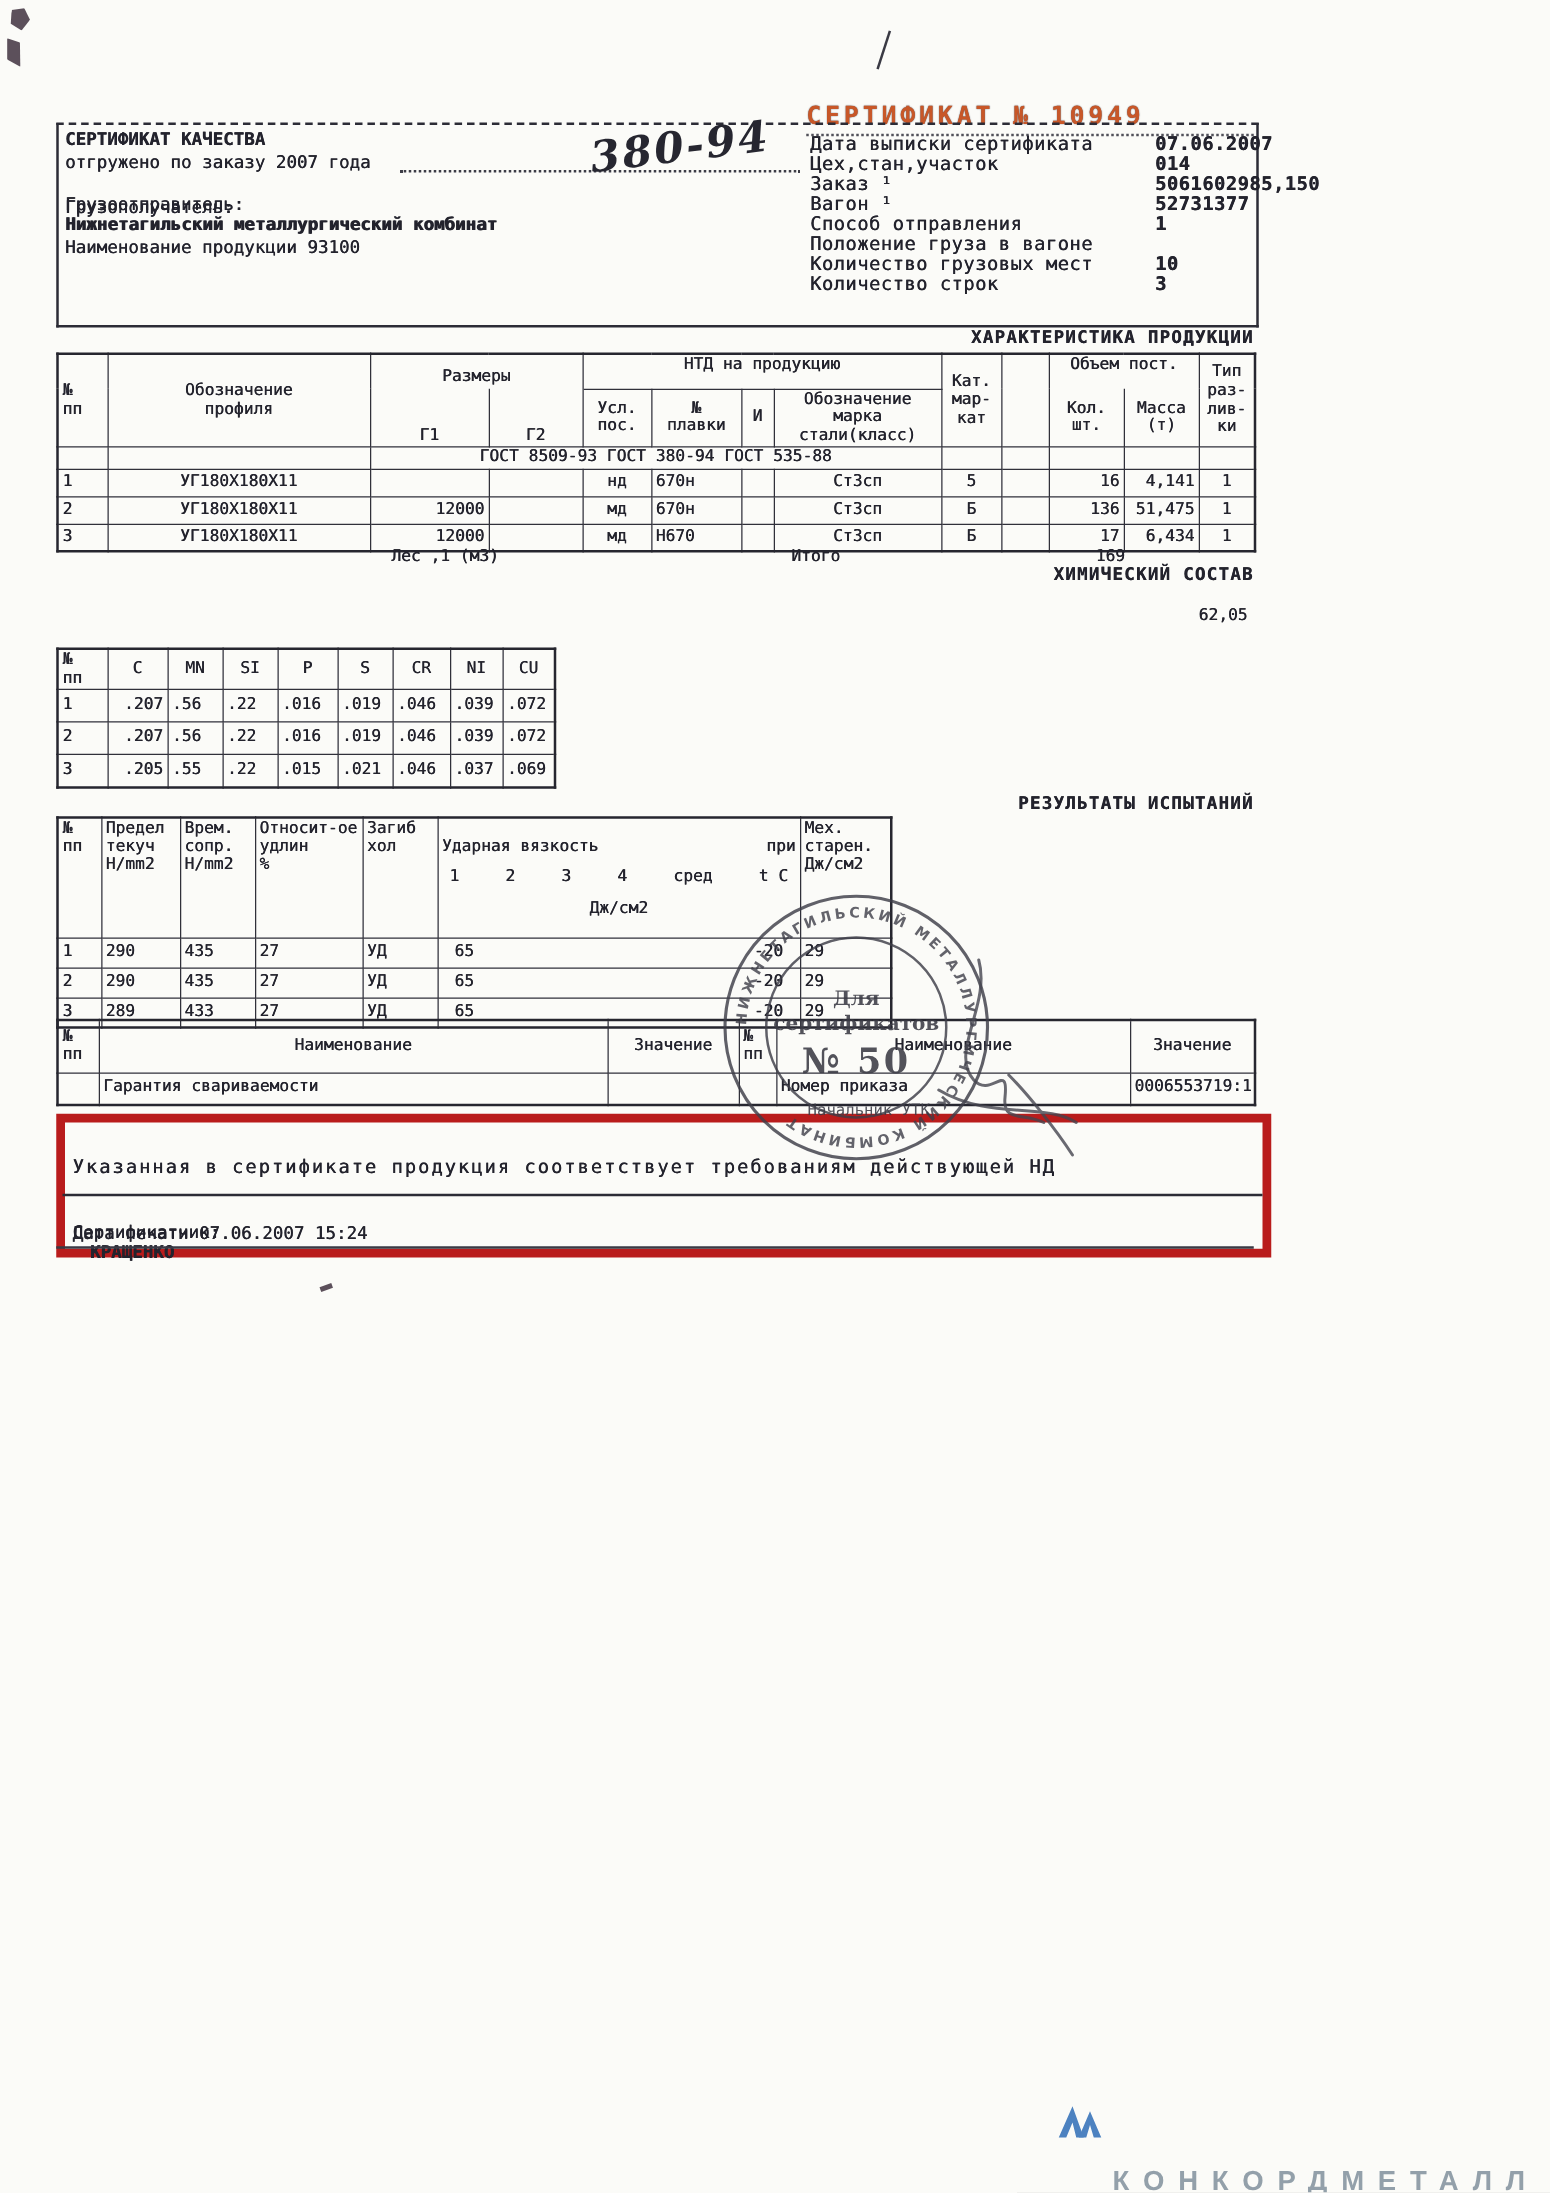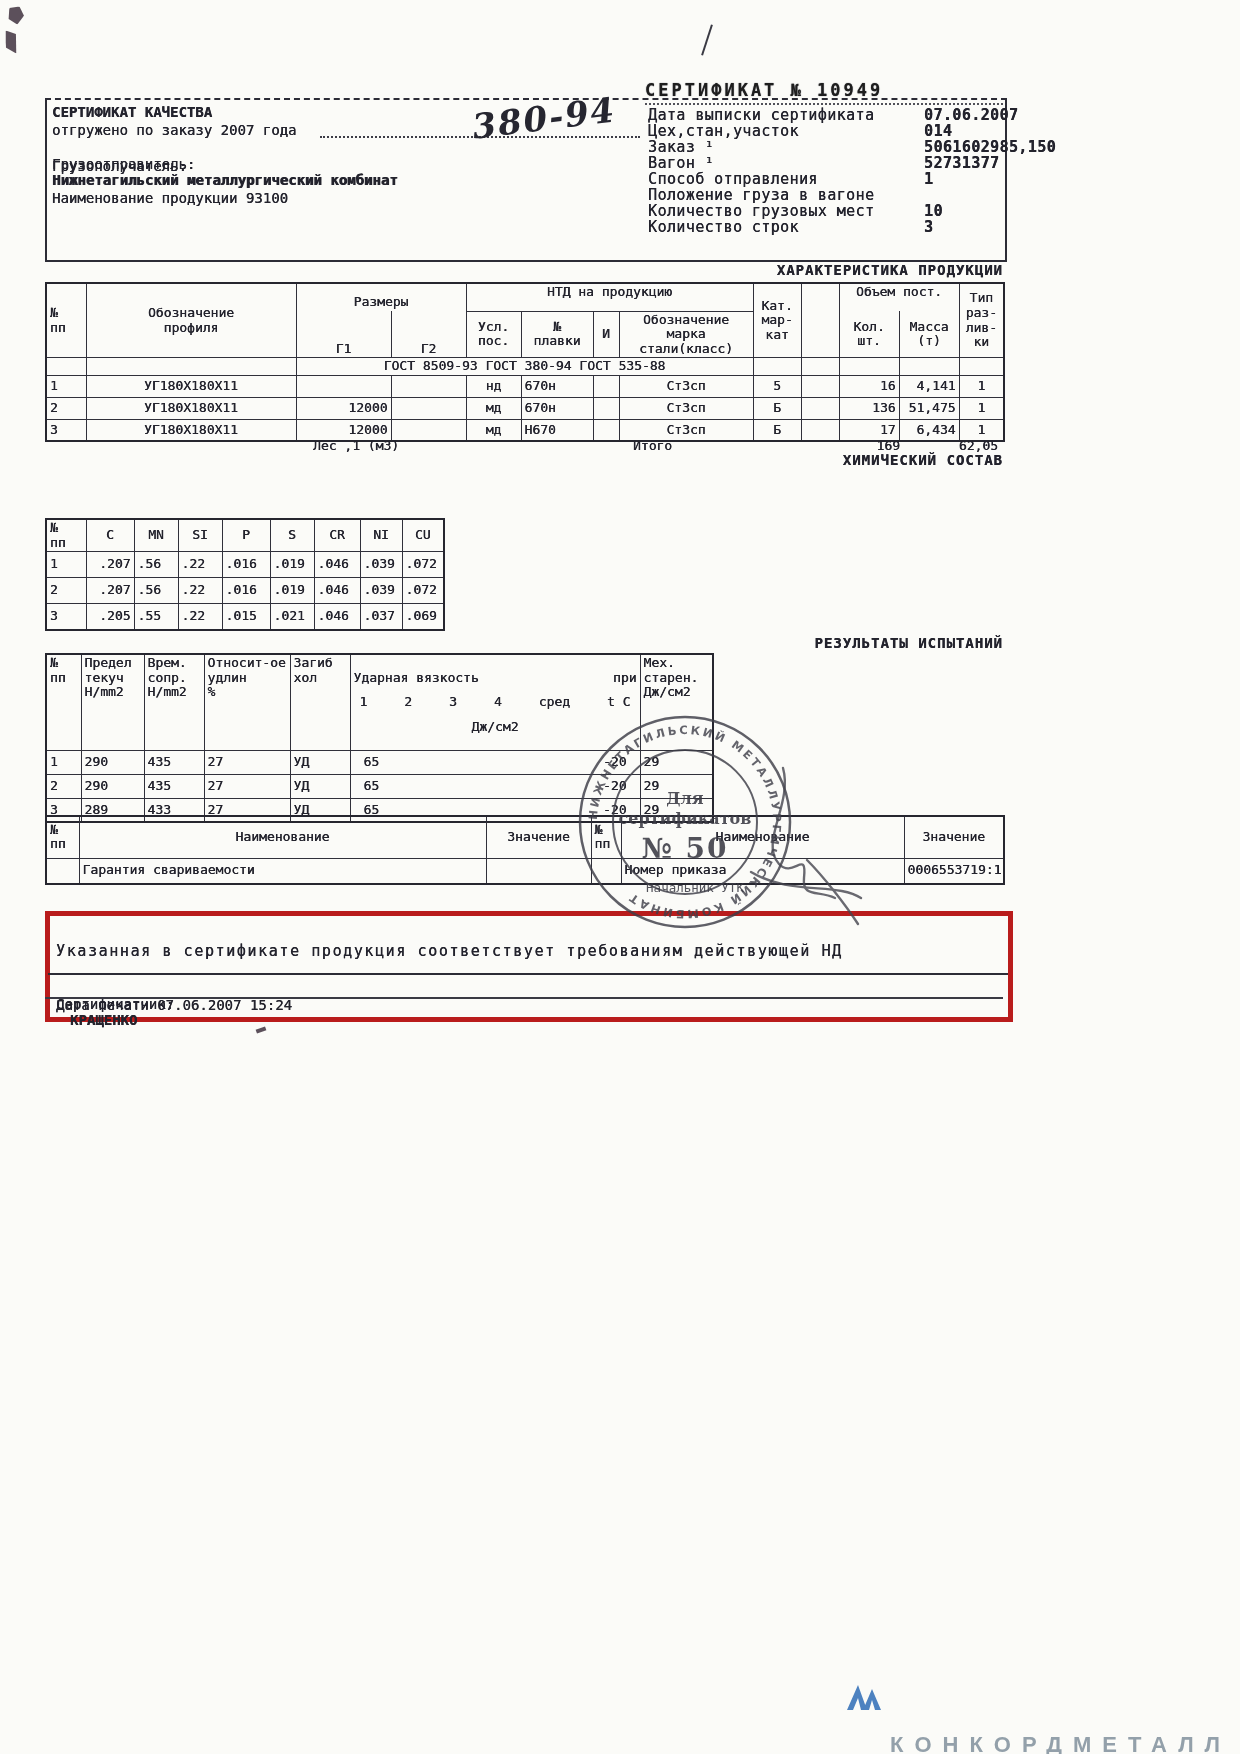--- a/index.html
+++ b/index.html
@@ -21,24 +21,24 @@
       color:#23232d;padding:1px 3px;vertical-align:middle;white-space:pre-line;overflow:hidden;
       text-shadow:0.3px 0 0 currentColor;font-weight:normal;text-align:left;}
   table.doc th{text-align:center;}
   .ar{text-align:right !important;}
   .ac{text-align:center !important;}
   .impact-h{display:flex;flex-direction:column;gap:10px;}
   .impact-h .r1{display:flex;justify-content:space-between;}
   .impact-h .r2{display:flex;justify-content:space-between;padding:0 6px;}
   .impact-h .r3{text-align:center;}
   .impact-v{display:flex;justify-content:space-between;padding:0 10px;}
-  .conf{border:5px solid #b91c1c;margin-top:20px;}
+  .conf{border:7px solid #b91c1c;}
   .handw{font-family:"DejaVu Serif",serif;font-style:italic;font-weight:bold;font-size:34px;
          color:#262630;transform:rotate(-7deg);letter-spacing:2px;}
-  .certno{font-weight:bold;letter-spacing:3px;font-size:17px;color:#000000;opacity:.88;
+  .certno{font-weight:bold;letter-spacing:3px;font-size:20px;color:#c2410c;opacity:.88;
           text-shadow:0 0 1px #2a2a35;border-bottom:2px dotted #3a3a44;padding-bottom:3px;}
   .artifact{background:#342533;opacity:.8;}
   .logo-text{font-family:"Liberation Sans",sans-serif;font-weight:bold;font-size:22px;
              letter-spacing:11px;color:#93a0aa;margin-top:44px;}
   .line{background:#3a3a44;}
 </style>
 </head>
 <body>
 
 <div class="page">
@@ -206,21 +206,21 @@
       <td class="ar b">6,434</td>
       <td class="ac b">1</td>
     </tr>
   </tbody>
     </table>
 
   <div class="abs" style="left:45px;top:438px;width:958px;height:18px;font-size:13px;text-decoration:underline;">
     <span class="abs tw" style="left:268px;">Лес ,1 (м3)</span>
     <span class="abs tw" style="left:588px;">Итого</span>
     <span class="abs tw ar" style="left:795px;width:60px;">169</span>
-    <span class="abs tw ar" style="left:858px;width:95px;">62,05</span>
+    <span class="abs tw ar" style="left:858px;width:95px;margin-top:47px;">62,05</span>
   </div>
 
   <div class="abs tw title" style="left:45px;top:452px;width:958px;">ХИМИЧЕСКИЙ СОСТАВ</div>
 
   <table class="doc abs" style="left:45px;top:518px;width:398px;">
     <colgroup>
       <col style="width:40px">
         <col style="width:48px">
         <col style="width:44px">
         <col style="width:44px">

